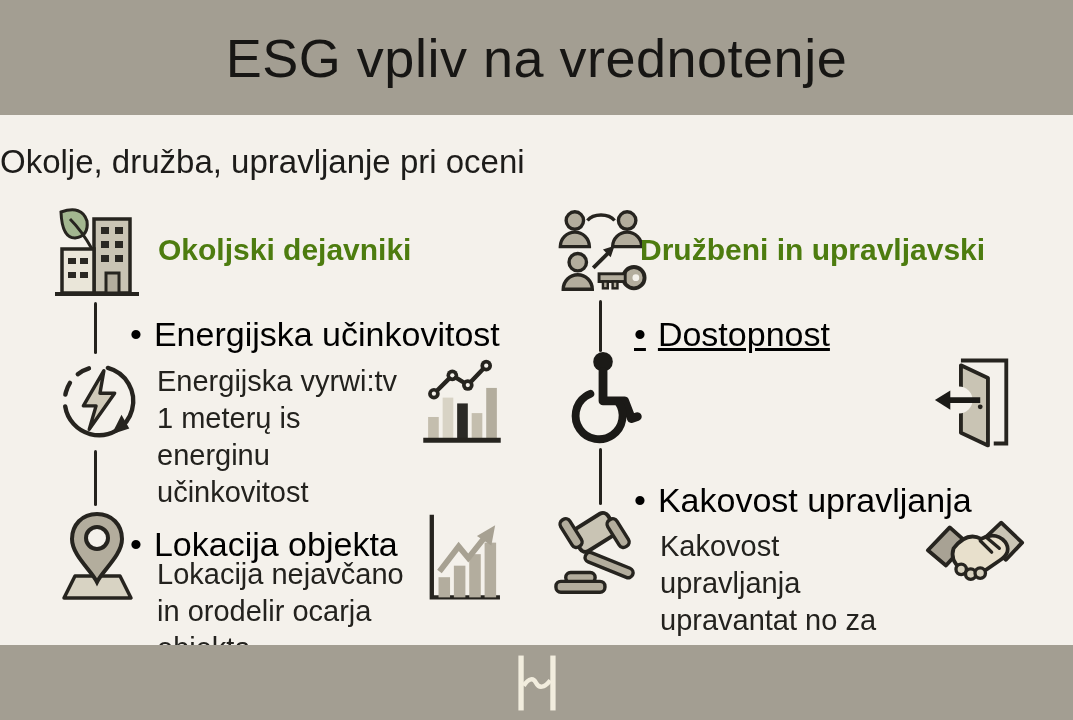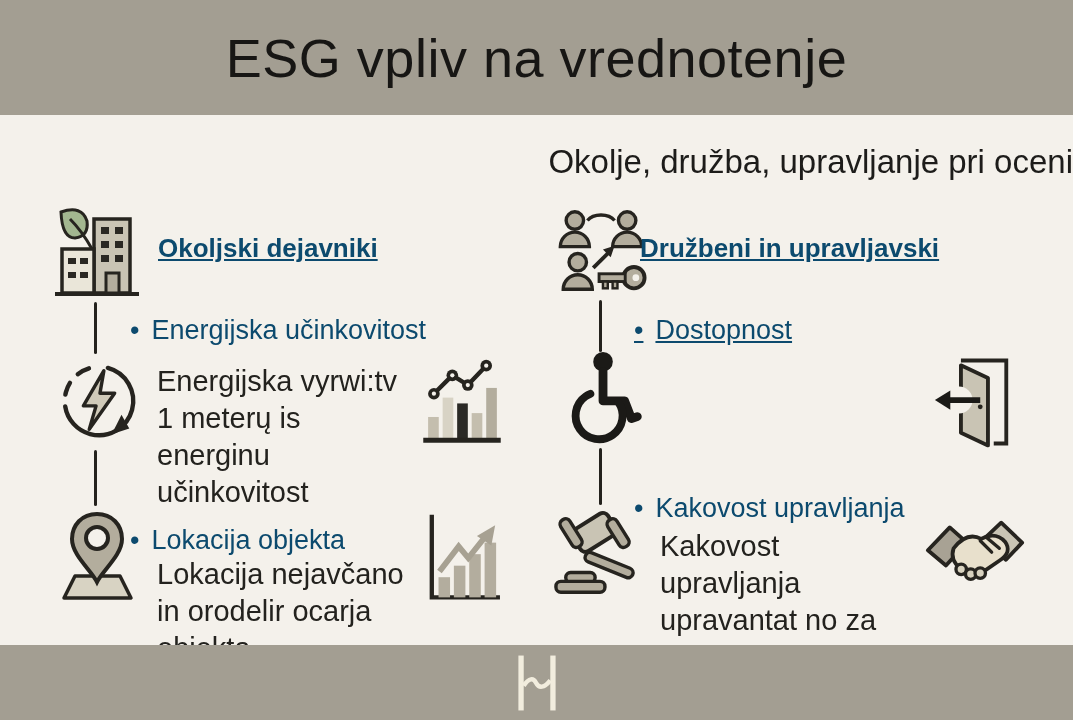--- a/index.html
+++ b/index.html
@@ -6,24 +6,24 @@
   .frame{
     position:relative;width:1073px;height:720px;overflow:hidden;
     background:#f4f1eb;color:#1d1c1a;
     font-family:"Liberation Sans", sans-serif;
     margin:0 auto;
   }
   .band{position:absolute;left:0;right:0;background:#a39e92;}
   .band-top{top:0;height:115px;display:flex;align-items:center;justify-content:center;}
   .band-bottom{bottom:0;height:75px;display:flex;align-items:center;justify-content:center;}
   .main-title{font-size:54px;letter-spacing:.5px;color:#171614;}
-  .subtitle{position:absolute;top:143px;left:0;right:0;text-align:right;font-size:33px;color:#1d1c1a;}
+  .subtitle{position:absolute;top:143px;left:0;right:0;text-align:left;font-size:33px;color:#1d1c1a;}
   .abs{position:absolute;}
-  .col-heading{font-size:26px;font-weight:bold;color:#0c4a6e;white-space:nowrap;text-decoration:underline;}
-  .bullet-line{font-size:27px;color:#0c4a6e;white-space:nowrap;}
+  .col-heading{font-size:30px;font-weight:bold;color:#4d7c0f;white-space:nowrap;}
+  .bullet-line{font-size:34px;color:#000000;white-space:nowrap;}
   .bullet-line .mark{margin-right:12px;}
   .desc{font-size:29px;line-height:1.28;color:#23221e;width:252px;}
   .conn{width:3px;background:#24221d;border-radius:2px;}
   svg{display:block;}
   .logo-svg{width:54px;height:62px;}
 </style>
 </head>
 <body>
 
 <div class="frame">
@@ -171,21 +171,21 @@
       <polygon points="30,12 58,25 58,95 30,82" fill="#c9c4b4" stroke="#26241f" stroke-width="4" stroke-linejoin="round"></polygon>
       <circle cx="50" cy="55" r="2.5" fill="#26241f"></circle>
       <circle cx="28" cy="48" r="14" fill="#f4f1eb"></circle>
       <line x1="50" y1="48" x2="12" y2="48" stroke="#1b1a17" stroke-width="6"></line>
       <polygon points="3,48 19,38 19,58" fill="#1b1a17"></polygon>
     </svg>
   </div>
 
   <div class="abs conn" style="left:599px;top:448px;height:57px;"></div>
 
-  <div class="abs bullet-line" style="left:634px;top:481px;margin-top:12px;">
+  <div class="abs bullet-line" style="left:634px;top:481px;">
     <span class="mark">•</span><span>Kakovost upravljanja</span>
   </div>
 
   <div class="abs" style="left:548px;top:502px;">
     <svg width="108" height="98" viewBox="0 0 110 100">
       <rect x="40" y="50" width="52" height="10" rx="5" transform="rotate(22 40 50)" fill="#b3ad9d" stroke="#26241f" stroke-width="3.5"></rect>
       <rect x="26" y="18" width="42" height="26" rx="6" transform="rotate(-32 47 31)" fill="#c9c4b4" stroke="#26241f" stroke-width="4"></rect>
       <rect x="18" y="16" width="11" height="32" rx="5" transform="rotate(-32 23 32)" fill="#b3ad9d" stroke="#26241f" stroke-width="3.5"></rect>
       <rect x="66" y="16" width="11" height="32" rx="5" transform="rotate(-32 71 32)" fill="#b3ad9d" stroke="#26241f" stroke-width="3.5"></rect>
       <rect x="18" y="72" width="30" height="10" rx="5" fill="#b3ad9d" stroke="#26241f" stroke-width="3.5"></rect>

